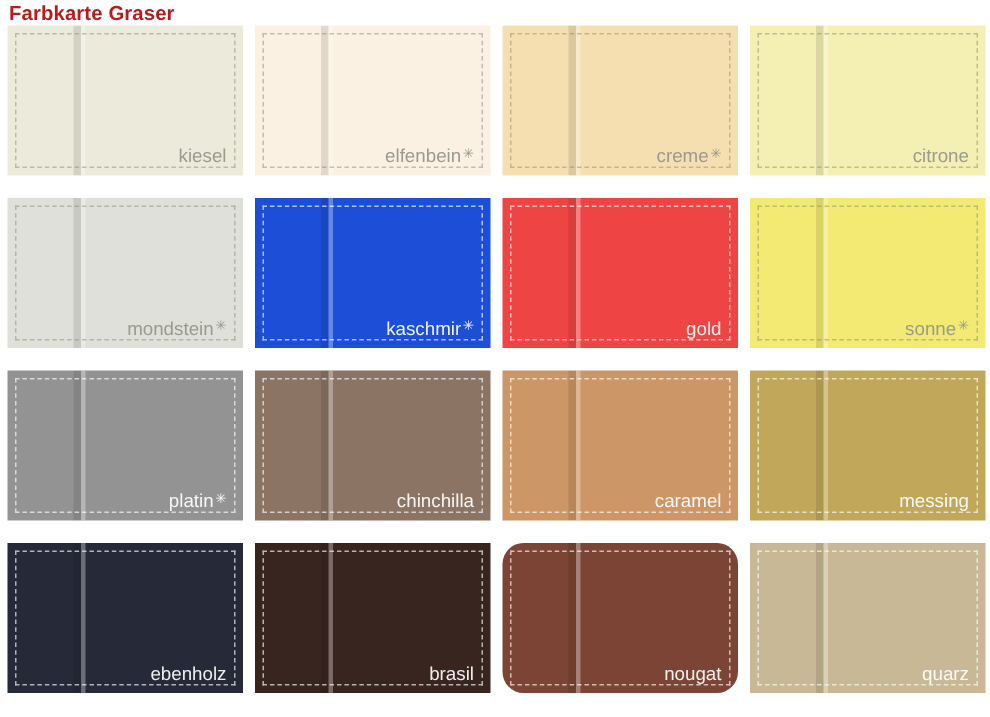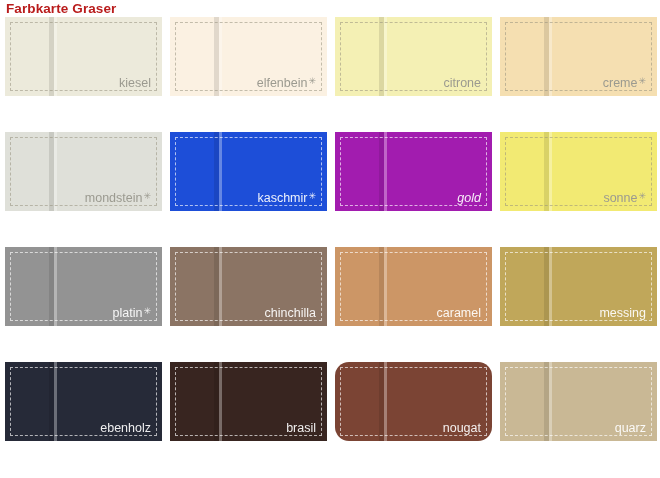--- a/index.html
+++ b/index.html
@@ -31,21 +31,21 @@
     width: 650px;
     display: grid;
     grid-template-columns: repeat(4, 157px);
     grid-template-rows: repeat(4, 100px);
     column-gap: 8px;
     row-gap: 15px;
   }
   .swatch {
     position: relative;
     width: 157px;
-    height: 79px;
+    height: 100px;
     overflow: hidden;
     box-sizing: border-box;
   }
   
   .stripe-dark {
     position: absolute;
     top: 0;
     bottom: 0;
     left: 44px;
     width: 5px;
@@ -102,45 +102,45 @@
       <div class="stripe-light"></div>
       <div class="dashes"></div>
       <div class="swatch-label"><span>kiesel</span></div>
     </div>
     <div class="swatch light" style="background: rgb(251, 241, 226); text-decoration: underline;">
       <div class="stripe-dark"></div>
       <div class="stripe-light"></div>
       <div class="dashes"></div>
       <div class="swatch-label"><span>elfenbein</span><span class="star">✳</span></div>
     </div>
+    <div class="swatch light" style="background: rgb(245, 223, 177);">
+      <div class="stripe-dark"></div>
+      <div class="stripe-light"></div>
+      <div class="dashes"></div>
+      <div class="swatch-label"><span>creme</span><span class="star">✳</span></div>
+    </div>
     <div class="swatch light" style="background: rgb(244, 240, 180);">
       <div class="stripe-dark"></div>
       <div class="stripe-light"></div>
       <div class="dashes"></div>
       <div class="swatch-label"><span>citrone</span></div>
-    </div>
-    <div class="swatch light" style="background: rgb(245, 223, 177);">
-      <div class="stripe-dark"></div>
-      <div class="stripe-light"></div>
-      <div class="dashes"></div>
-      <div class="swatch-label"><span>creme</span><span class="star">✳</span></div>
     </div>
     <div class="swatch light" style="background: rgb(223, 224, 217);">
       <div class="stripe-dark"></div>
       <div class="stripe-light"></div>
       <div class="dashes"></div>
       <div class="swatch-label"><span>mondstein</span><span class="star">✳</span></div>
     </div>
     <div class="swatch dark" style="background: #1d4ed8;">
       <div class="stripe-dark"></div>
       <div class="stripe-light"></div>
       <div class="dashes"></div>
       <div class="swatch-label"><span>kaschmir</span><span class="star">✳</span></div>
     </div>
-    <div class="swatch dark" style="background: #a21caf; font-style: italic;">
+    <div class="swatch dark" style="background: #ef4444;">
       <div class="stripe-dark"></div>
       <div class="stripe-light"></div>
       <div class="dashes"></div>
       <div class="swatch-label"><span>gold</span></div>
     </div>
     <div class="swatch light" style="background: rgb(242, 234, 115);">
       <div class="stripe-dark"></div>
       <div class="stripe-light"></div>
       <div class="dashes"></div>
       <div class="swatch-label"><span>sonne</span><span class="star">✳</span></div>

